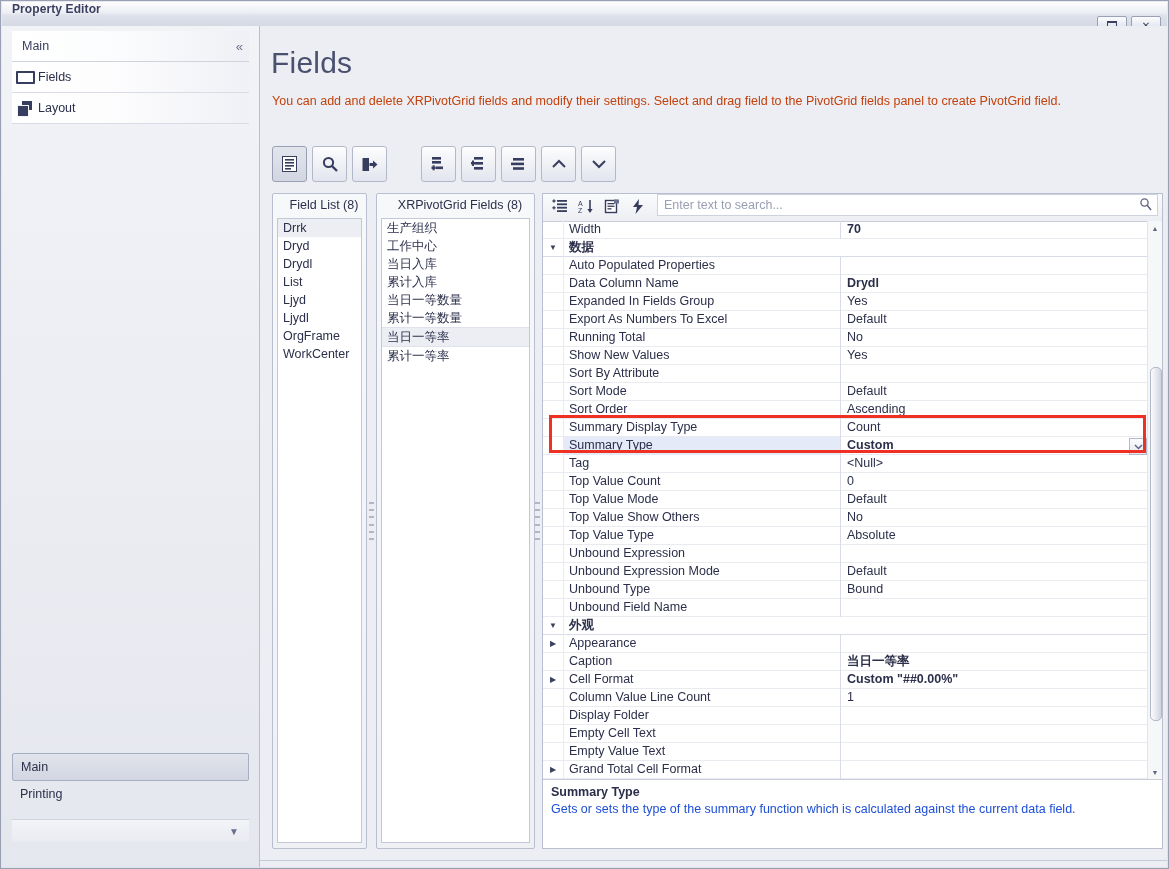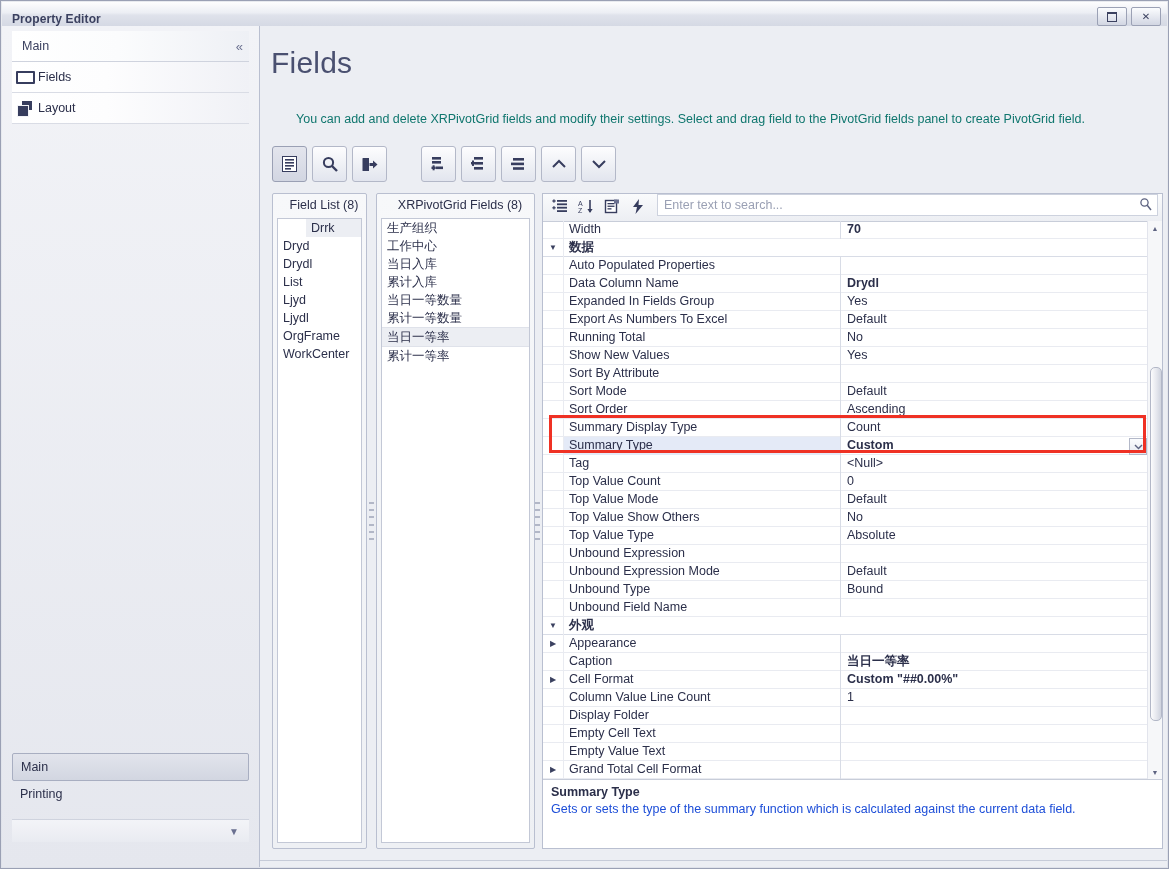--- a/index.html
+++ b/index.html
@@ -19,21 +19,21 @@
     box-sizing: border-box;
     background: linear-gradient(#e8eaef, #dfe2ea);
     border: 1px solid #9aa0b4;
   }
 
   
   .titlebar {
     position: absolute; left: 1px; top: 1px; right: 1px; height: 24px;
     background: linear-gradient(#fdfdfe 0%, #eceef4 45%, #dfe2eb 55%, #d5d9e4 100%);
     border-bottom: 1px solid #b9bfd0;
-    display: flex; align-items: flex-end;
+    display: flex; align-items: flex-start; flex-direction: column;
   }
   .titlebar .caption {
     margin-left: 10px;
     font-size: 12px; font-weight: bold;
     color: #3b4160;
     letter-spacing: .1px;
   }
   .winbtns { margin-left: auto; display: flex; gap: 4px; padding-right: 6px; }
   .winbtn {
     width: 28px; height: 17px;
@@ -111,22 +111,22 @@
   .content {
     position: absolute; left: 259px; top: 25px; right: 1px; bottom: 1px;
     background: #eceef3;
   }
   .page-title {
     position: absolute; left: 11px; top: 20px;
     font-size: 30px; font-weight: normal; color: #4a5070;
     letter-spacing: .2px;
   }
   .page-desc {
-    position: absolute; left: 12px; top: 86px;
-    font-size: 12.5px; color: #0f766e; margin-left: 24px;
+    position: absolute; left: 12px; top: 68px;
+    font-size: 12.5px; color: #c2410c;
   }
 
   
   .toolbar { position: absolute; left: 12px; top: 120px; display: flex; align-items: center; }
   .tb-group { display: flex; gap: 5px; }
   .tb-gap { width: 34px; }
   .tbbtn {
     width: 33px; height: 34px;
     border: 1px solid #b3b8c8; border-radius: 3px;
     background: linear-gradient(#fdfdfe, #eef0f5 55%, #e2e5ee);
@@ -161,21 +161,21 @@
     border: 1px solid #c3c8d6;
     overflow: hidden;
   }
   .list-row {
     height: 18px; line-height: 18px;
     padding-left: 5px;
     font-size: 12.5px; color: #2b2f4a;
     white-space: nowrap;
   }
   .list-row.sel { background: #eceef3; border-top:1px solid #dfe2ea; border-bottom:1px solid #dfe2ea; }
-  .list-row.sel0 { background: #eceef3; margin-left: 28px; }
+  .list-row.sel0 { background: #eceef3; }
 
   .splitter {
     position: absolute; top: 0; bottom: 0; width: 9px;
     display: flex; align-items: center; justify-content: center;
   }
   .splitter .grip { width: 5px; height: 38px; display:flex; flex-direction:column; justify-content:space-between; }
   .splitter .grip i { display:block; height: 2px; background: #b2b7c7; }
 
   
   .pgrid {

